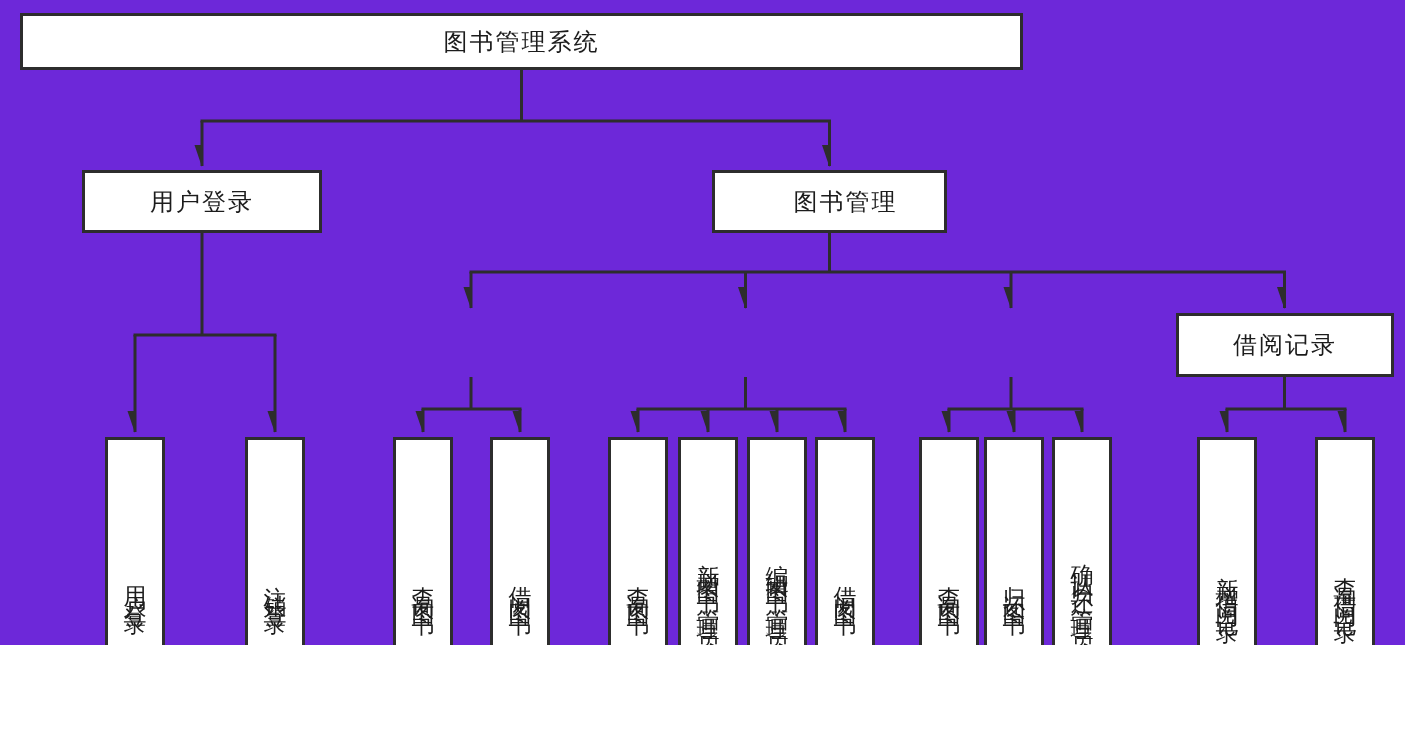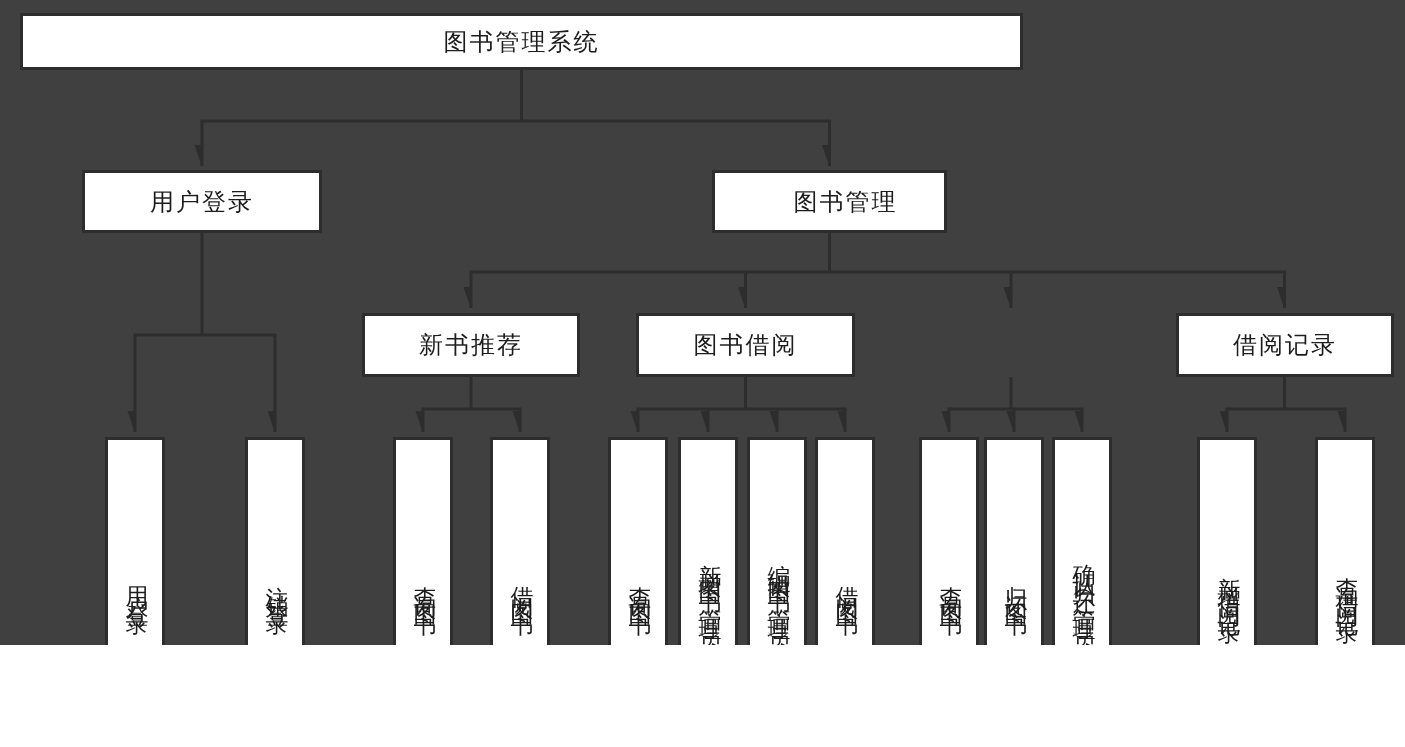--- a/index.html
+++ b/index.html
@@ -1,18 +1,18 @@
 <!DOCTYPE html>
 <html><head>
 <meta charset="utf-8">
 <style>
   html,body{margin:0;padding:0;background:#ffffff;}
   .canvas{
-    position:relative;width:1405px;height:645px;background:#404040;
-    font-family:Liberation Mono, monospace;overflow:hidden;
+    position:relative;width:1405px;height:645px;background:#6d28d9;
+    font-family:Liberation Serif, serif;overflow:hidden;
   }
   svg.wires{position:absolute;left:0;top:0;width:1405px;height:747px;}
   .box{
     position:absolute;box-sizing:border-box;background:#ffffff;
     border:3px solid #2d2d2d;color:#1c1c1c;
     display:flex;align-items:center;justify-content:center;z-index:2;
   }
   .h{font-size:24px;letter-spacing:2px;white-space:nowrap;}
   .v span{
     writing-mode:vertical-rl;text-orientation:mixed;
@@ -83,26 +83,20 @@
     <span>图书管理系统</span>
   </div>
 
   <div class="box h" style="left:82px;top:170px;width:240px;height:63px;">
     <span>用户登录</span>
   </div>
   <div class="box h" style="left:712px;top:170px;width:235px;height:63px;padding-left:32px;">
     <span>图书管理</span>
   </div>
 
-  <div class="box h" style="left:362px;top:313px;width:218px;height:64px;">
-    <span>新书推荐</span>
-  </div>
-  <div class="box h" style="left:636px;top:313px;width:219px;height:64px;">
-    <span>图书借阅</span>
-  </div>
   <div class="box h" style="left:1176px;top:313px;width:218px;height:64px;">
     <span>借阅记录</span>
   </div>
 
   <div class="box v" style="left:105px;top:437px;width:60px;height:298px;">
     <span>用户登录</span>
   </div>
   <div class="box v" style="left:245px;top:437px;width:60px;height:298px;">
     <span>注销登录</span>
   </div>

